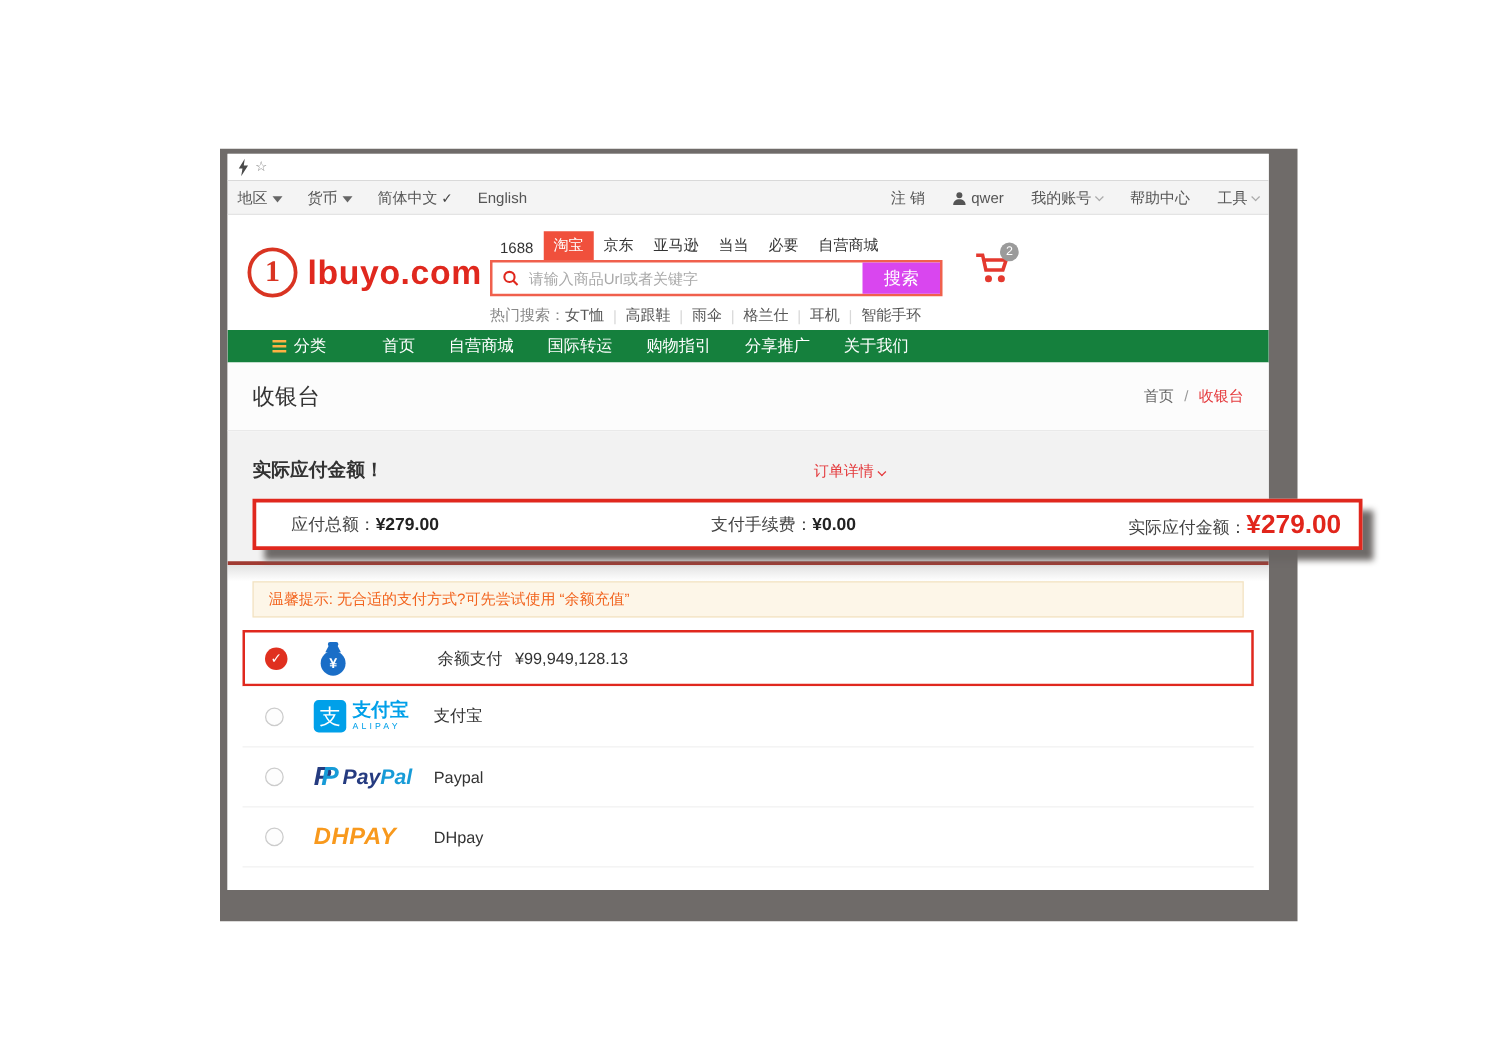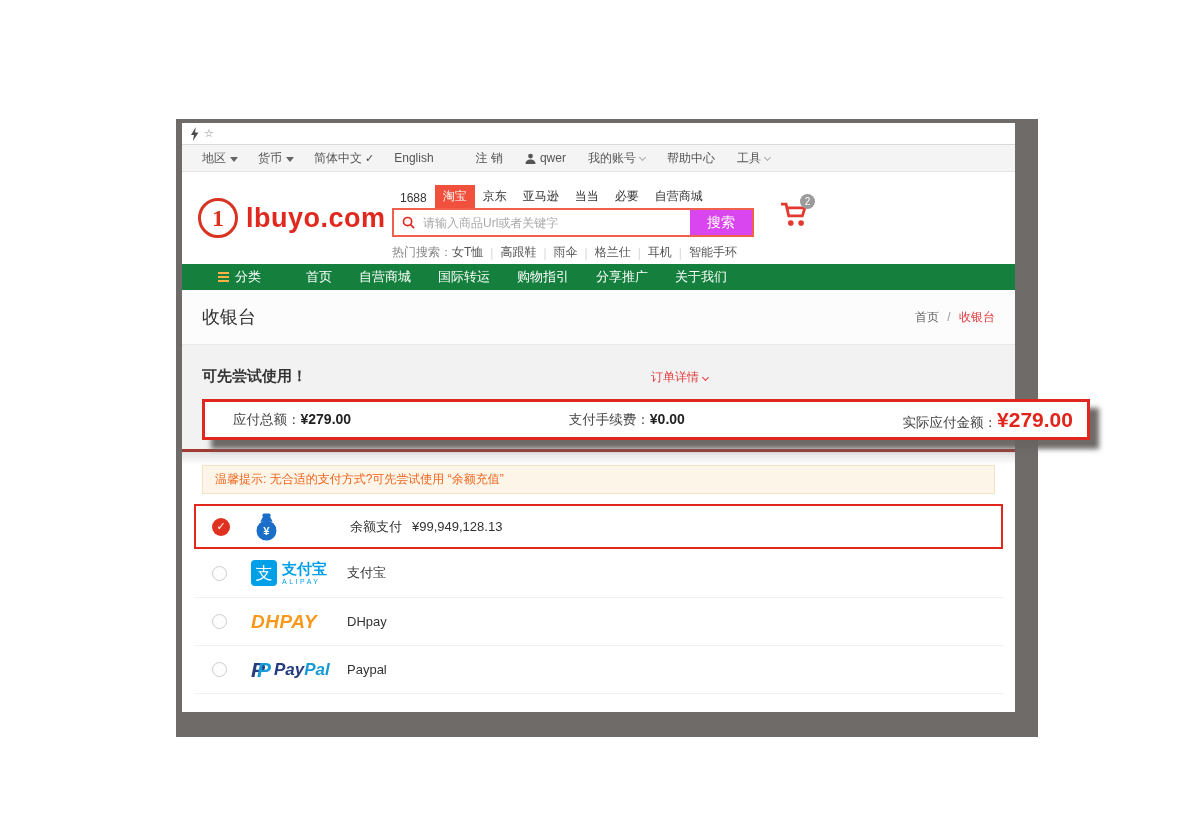--- a/index.html
+++ b/index.html
@@ -16,21 +16,21 @@
   
   .url-bar { height:22px; border-bottom:1px solid #d9d9d9; display:flex; align-items:center;
     justify-content:space-between; padding:0 6px 0 8px; background:#fff; flex:0 0 auto; }
   .url-text { font-size:11.5px; color:#3a3a3a; letter-spacing:.1px; }
   .url-text .scheme { color:#1e8e3e; }
   .url-icons { display:flex; align-items:center; gap:5px; }
   .star-glyph { color:#888; font-size:11px; }
 
   
   .utility { height:27px; background:#f4f4f4; border-bottom:1px solid #e4e4e4;
-    display:flex; align-items:center; justify-content:flex-start; padding:0 20px;
+    display:flex; align-items:center; justify-content:space-between; padding:0 8px;
     font-size:12px; color:#555; flex:0 0 auto; }
   .util-left, .util-right { display:flex; align-items:center; }
   .util-left > * { margin-right:20px; cursor:pointer; }
   .util-right > * { margin-left:22px; cursor:pointer; display:flex; align-items:center; }
   .tri-down { display:inline-block; width:0; height:0; border-left:4px solid transparent;
     border-right:4px solid transparent; border-top:5px solid #666; margin-left:4px; }
   .chev { display:inline-block; width:5px; height:5px; border-right:1px solid #aaa;
     border-bottom:1px solid #aaa; transform:rotate(45deg); margin-left:4px; margin-bottom:2px; }
   .checkmark { color:#444; font-size:11px; margin-left:3px; }
   .user-ic { width:11px; height:11px; margin-right:4px; }
@@ -252,21 +252,21 @@
       <span class="page-title">收银台</span>
       <span class="breadcrumb">
         <span>首页</span>
         <span class="bc-sep">/</span>
         <span class="bc-cur">收银台</span>
       </span>
     </div>
 
     <div class="page-body">
       <div class="success-row">
-        <span class="success-title">可先尝试使用！</span>
+        <span class="success-title">实际应付金额！</span>
         <span class="order-detail">
           <span>订单详情</span>
             <span class="chev"></span>
         </span>
       </div>
 
       <div class="payment-panel">
         <div class="warning-box">温馨提示: 无合适的支付方式?可先尝试使用 “余额充值”</div>
 
         <div class="pay-rows">
@@ -293,32 +293,32 @@
                 <span class="ali-cn">支付宝</span>
                 <span class="ali-en">ALIPAY</span>
               </span>
             </span>
             <span class="pay-name">支付宝</span>
           </div>
 
           <div class="pay-row bordered">
             <span class="radio"></span>
             <span class="pay-logo">
-              <span class="dh-word">DHPAY</span>
-            </span>
-            <span class="pay-name">DHpay</span>
-          </div>
-
-          <div class="pay-row bordered">
-            <span class="radio"></span>
-            <span class="pay-logo">
               <span class="pp-mark"><span class="p1">P</span><span class="p2">P</span></span>
               <span class="pp-word"><span class="w1">Pay</span><span class="w2">Pal</span></span>
             </span>
             <span class="pay-name">Paypal</span>
+          </div>
+
+          <div class="pay-row bordered">
+            <span class="radio"></span>
+            <span class="pay-logo">
+              <span class="dh-word">DHPAY</span>
+            </span>
+            <span class="pay-name">DHpay</span>
           </div>
 
           <div class="pay-row bordered">
             
             
           </div>
         </div>
       </div>
     </div>
   </div>

